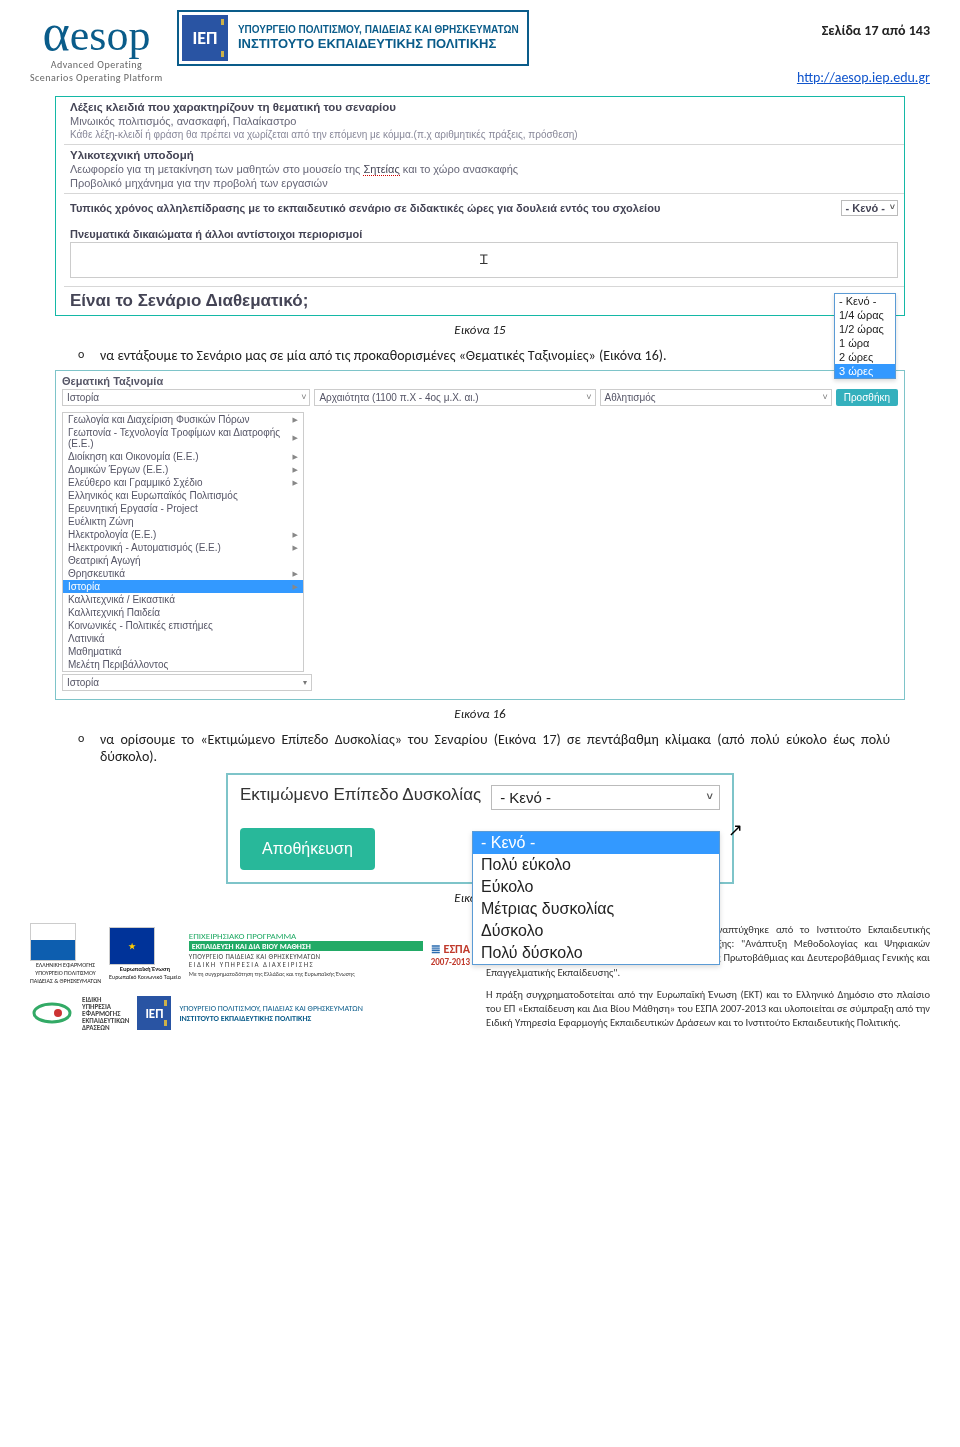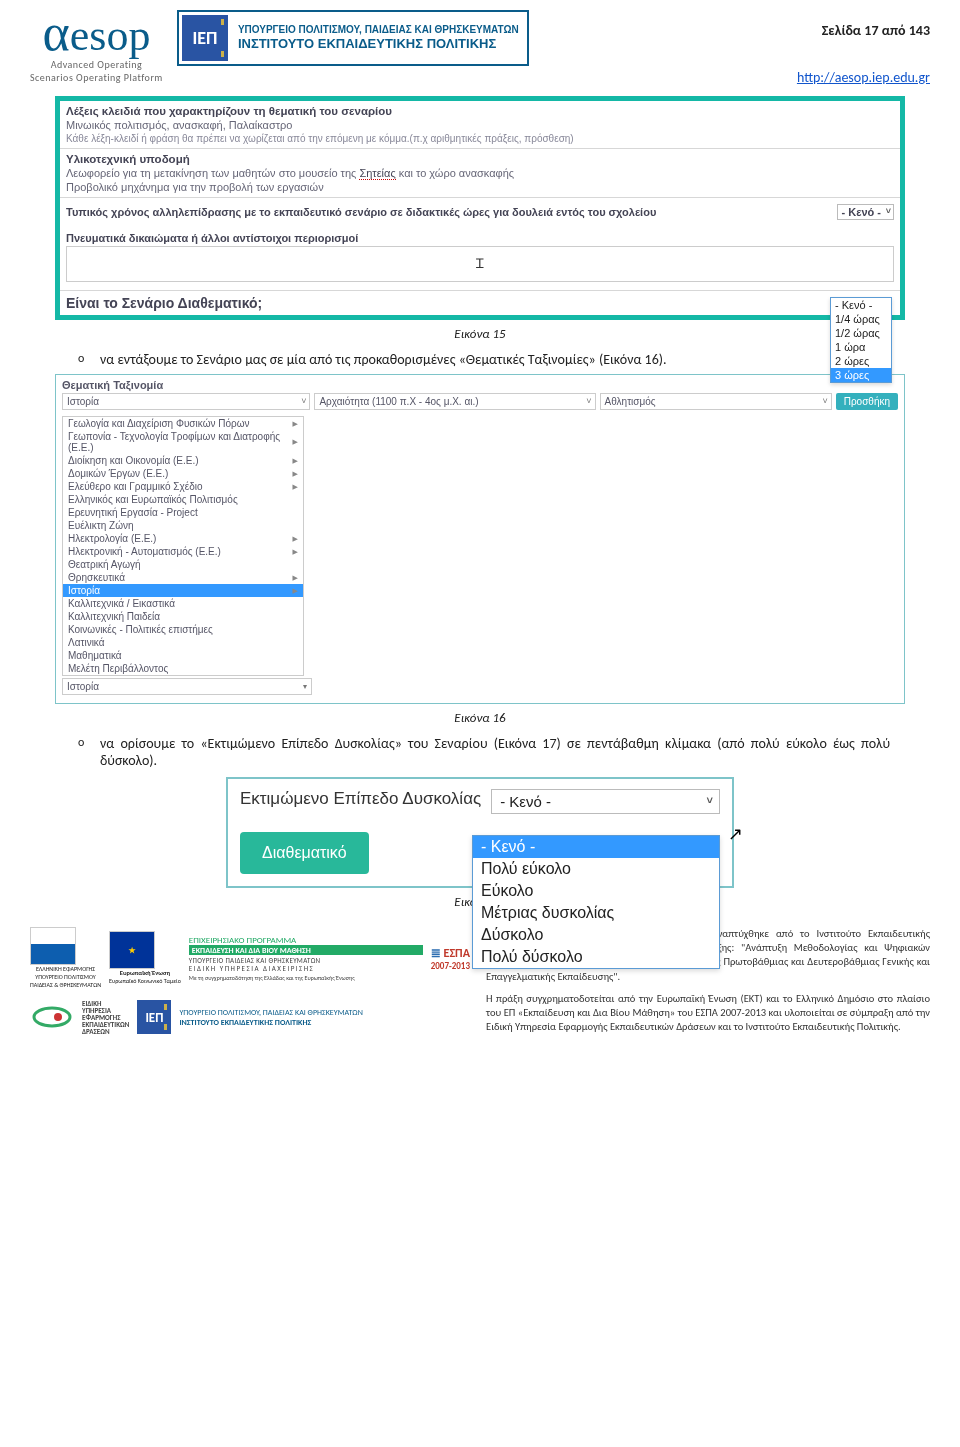--- a/index.html
+++ b/index.html
@@ -86,24 +86,25 @@
     font-size:14px;
   }
   .page-info .url{
     display:block;
     margin-top:30px;
     color:#1155cc;
     text-decoration:underline;
   }
   
   .fig{
-    border:5px solid #14b8a6;
+    border:1px solid #14b8a6;
     margin:10px 25px 4px 25px;
     font-family:Arial, sans-serif;
     position:relative;
+    padding-left:8px;
   }
   .fig .blk{
     border-bottom:1px solid #d7d7d7;
     padding:4px 6px;
   }
   .fig .lbl{font-weight:bold;font-size:11.5px;color:#445;}
   .fig .val{font-size:11px;color:#667;margin-top:2px;}
   .fig .hint{font-size:10px;color:#889;margin-top:2px;}
   .fig .hours-row{
     display:flex;
@@ -132,21 +133,21 @@
     background:#fff;
     font-size:11px;
     z-index:5;
     box-shadow:0 2px 4px rgba(0,0,0,0.15);
   }
   .hours-drop div{padding:1px 4px;}
   .hours-drop .sel{background:#3399ff;color:#fff;}
   .rights-lbl{font-weight:bold;font-size:11px;color:#445;padding:6px 6px 2px;}
   .rights-box{margin:0 6px 8px 6px;border:1px solid #ccc;height:34px;position:relative;}
   .rights-box .cursor{position:absolute;left:50%;top:50%;transform:translate(-50%,-50%);color:#333;}
-  .thematic-lbl{font-weight:bold;font-size:14px;color:#445;padding:4px 6px;}
+  .thematic-lbl{font-weight:bold;font-size:17px;color:#445;padding:4px 6px;}
   .radio-grp{padding:2px 6px 8px;}
   .radio-grp label{display:block;font-size:11px;}
   .radio-grp input{vertical-align:middle;margin-right:3px;}
   .figcap{text-align:center;font-style:italic;font-size:13px;margin:6px 0 10px;}
   
   .body-text{
     font-size:14px;
     text-align:justify;
     margin:0 40px 6px 70px;
     position:relative;
@@ -386,21 +387,21 @@
   <div class="figcap">Εικόνα 16</div>
 
   <p class="body-text bullet">να ορίσουμε το «Εκτιμώμενο Επίπεδο Δυσκολίας» του Σεναρίου (Εικόνα 17) σε πεντάβαθμη κλίμακα (από πολύ εύκολο έως πολύ δύσκολο).</p>
 
   <div class="fig3">
     <div class="row1">
       <span class="t">Εκτιμώμενο Επίπεδο Δυσκολίας</span>
       <span class="sel3">- Κενό -</span>
     </div>
     <span class="pointer"></span>
-    <div class="save-btn">Διαθεματικό</div>
+    <div class="save-btn">Αποθήκευση</div>
     <div class="drop3">
         <div class="hi">- Κενό -</div>
         <div>Πολύ εύκολο</div>
         <div>Εύκολο</div>
         <div>Μέτριας δυσκολίας</div>
         <div>Δύσκολο</div>
         <div>Πολύ δύσκολο</div>
       </div>
   </div>
   <div class="figcap">Εικόνα 17</div>

